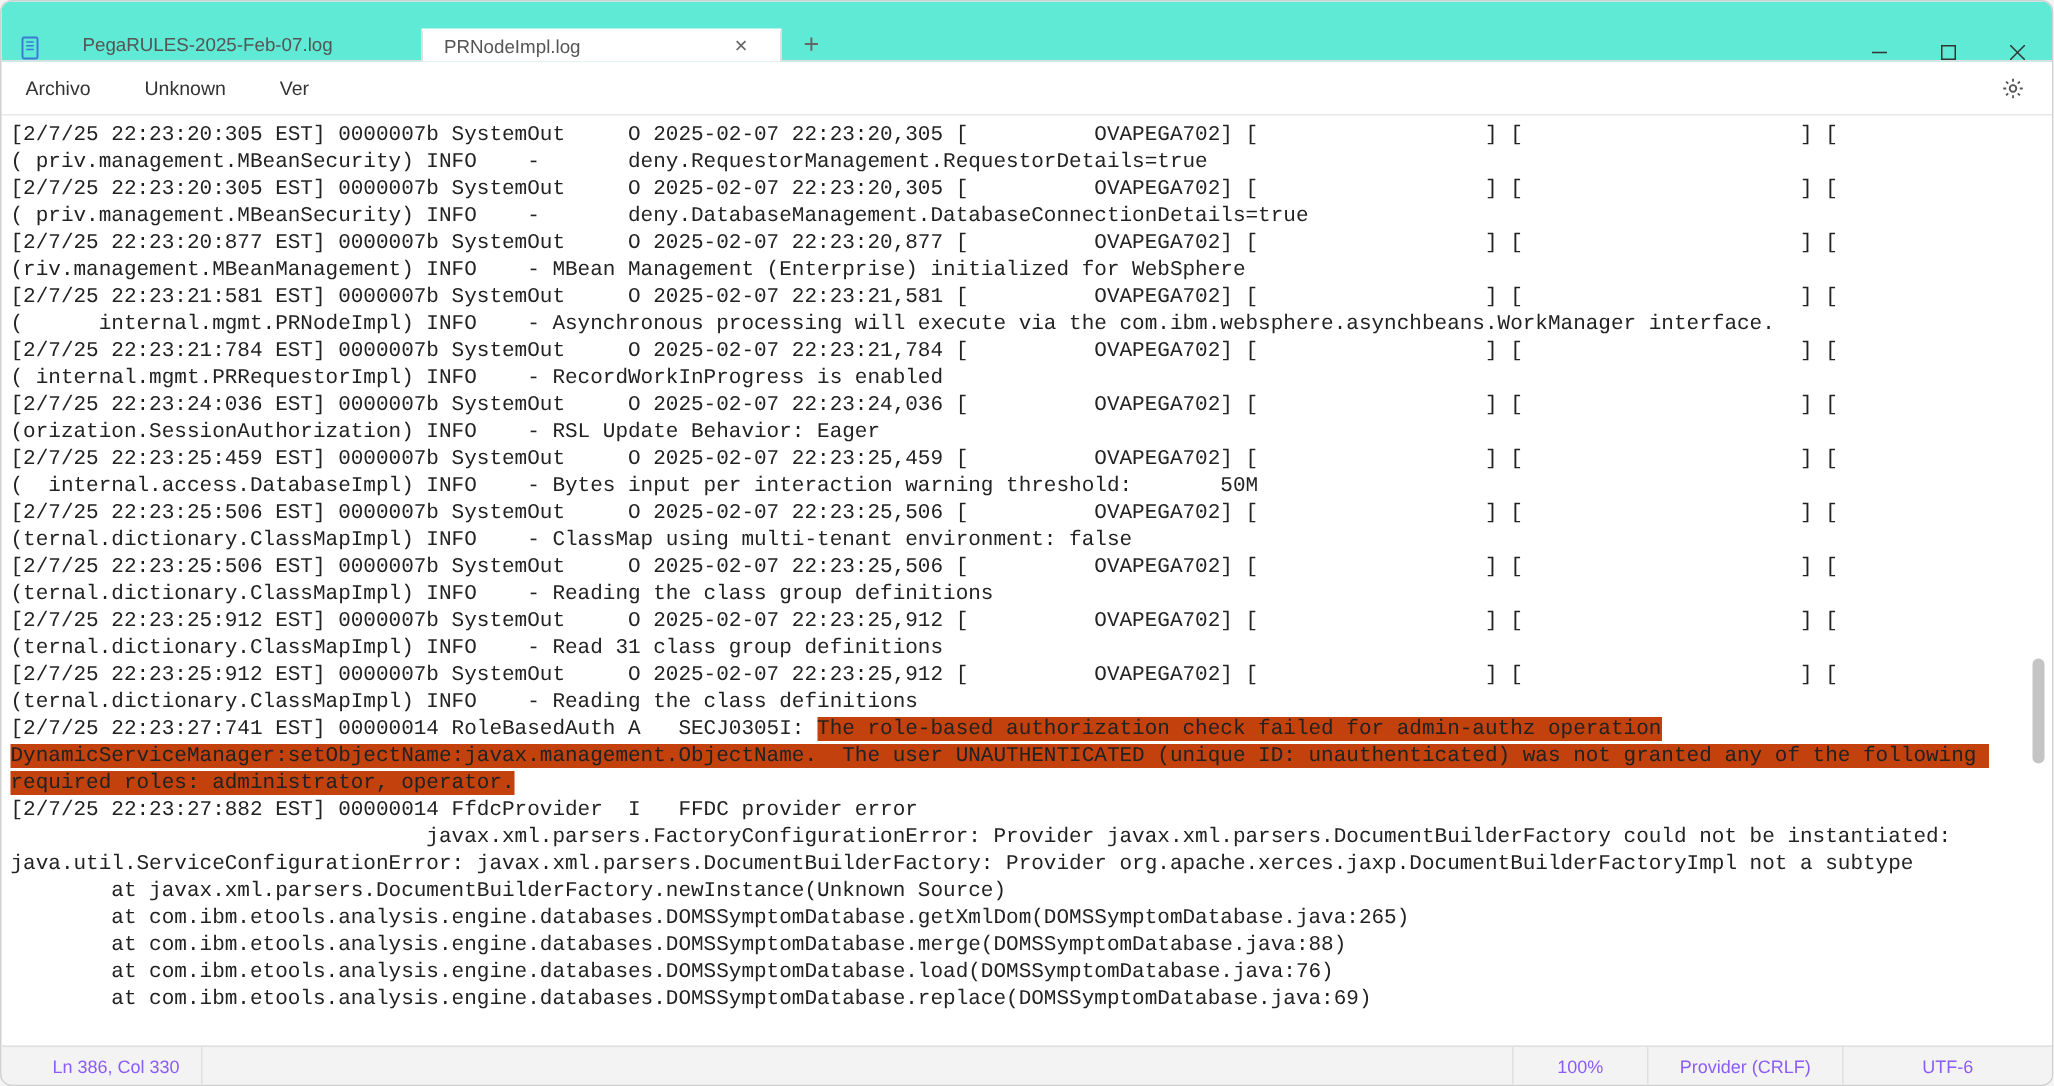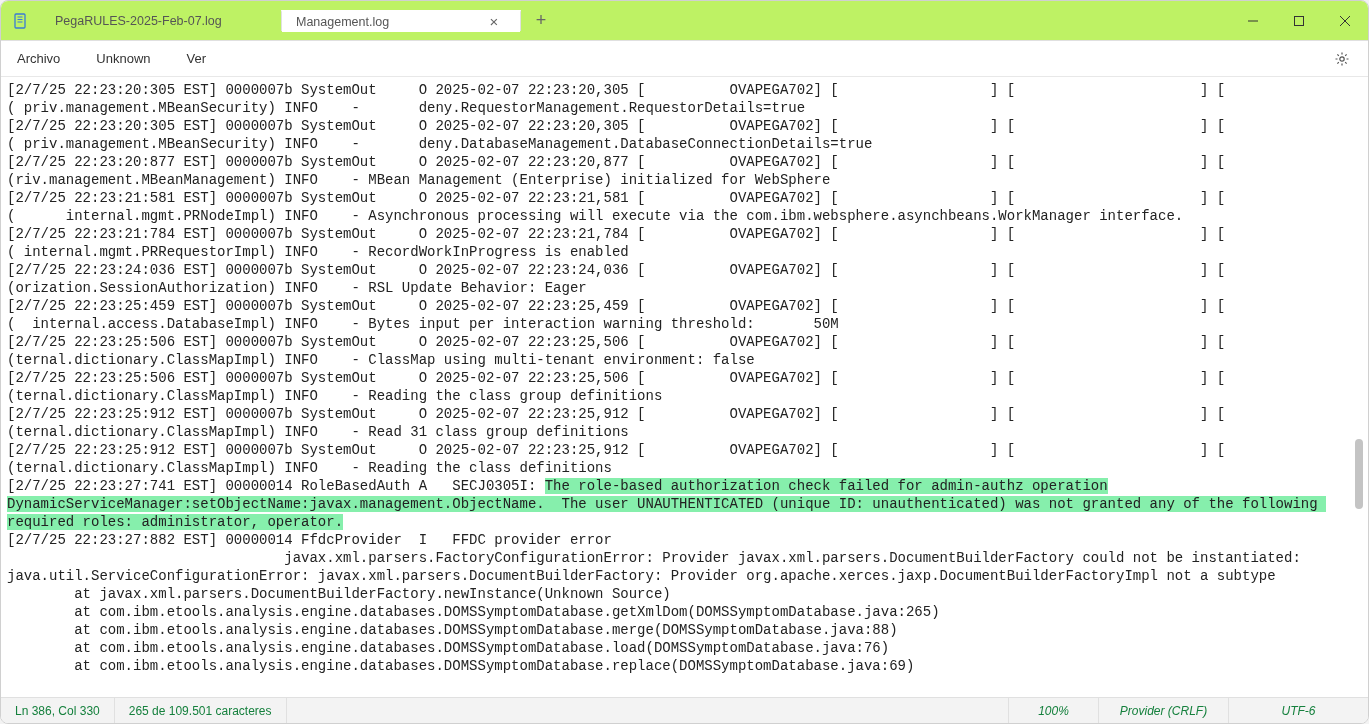--- a/index.html
+++ b/index.html
@@ -2,21 +2,21 @@
 <html><head>
 <meta charset="utf-8">
 <style>
   * { box-sizing: border-box; margin: 0; padding: 0; }
   html, body { width: 1369px; height: 724px; overflow: hidden; font-family: "Segoe UI", Arial, sans-serif; background: #f3f3f3; }
   .window {
     width: 1369px; height: 724px; background: #fff; border: 1px solid #d0d0d0;
     border-radius: 8px; display: flex; flex-direction: column; overflow: hidden;
   }
   .titlebar {
-    height: 40px; background: #bef264; display: flex; align-items: center;
+    height: 40px; background: #5eead4; display: flex; align-items: flex-end;
     border-bottom: 1px solid #e0e0e0;
   }
   .title-icon {
     width: 40px; display: flex; align-items: center; justify-content: center;
     color: #3a7bd5;
   }
   .tabs { display: flex; align-items: stretch; flex: 1; }
   .tab {
     min-width: 240px; padding: 0 14px; display: flex; align-items: center;
     gap: 8px; font-size: 12.5px; color: #555; position: relative; cursor: default;
@@ -34,56 +34,56 @@
   .menubar .menu-item { padding: 4px 4px; cursor: default; }
   .menubar .spacer { flex:1; }
   .settings-btn { width: 28px; height: 28px; display:flex; align-items:center; justify-content:center; color:#555; background: transparent; border: none; cursor: pointer;}
   .editor-wrap { flex:1; position: relative; overflow: hidden; }
   .editor {
     position:absolute; inset:0; overflow: hidden;
     font-family: Consolas, "Courier New", monospace; font-size: 14px; line-height: 18px;
     color:#222; padding: 4px 8px 4px 6px; white-space: pre;
   }
   .line { height: 18px; }
-  .sel { background: #86efac; }
+  .sel { background: #c2410c; }
   .vscroll {
     position:absolute; right:2px; top:2px; bottom:2px; width:14px;
   }
   .vscroll .thumb {
     position:absolute; left:3px; right:3px; top: 360px; height: 70px;
     background: #c4c4c4; border-radius: 4px;
   }
   .statusbar {
     height: 26px; background:#f3f3f3; border-top:1px solid #e0e0e0;
-    display:flex; align-items:flex-start; font-size:12px; color:#15803d;
+    display:flex; align-items:flex-start; font-size:12px; color:#8b5cf6;padding-left:20px;
   }
   .statusbar .cell { padding: 0 14px; height:100%; display:flex; align-items:center; border-right:1px solid #e0e0e0; }
   .statusbar .spacer { flex:1; }
-  .statusbar .cell.right { border-right:none; border-left:1px solid #e0e0e0; min-width: 90px; justify-content:center;font-style:italic;}
+  .statusbar .cell.right { border-right:none; border-left:1px solid #e0e0e0; min-width: 90px; justify-content:center;}
 </style>
 </head>
 <body>
 
 <div class="window">
 
   <div class="titlebar">
     <div class="title-icon">
       <svg width="16" height="16" viewBox="0 0 16 16">
           <rect x="2" y="1" width="10" height="14" rx="1" fill="none" stroke="#3a7bd5" stroke-width="1.3"></rect>
           <line x1="4.5" y1="4" x2="9.5" y2="4" stroke="#3a7bd5"></line>
           <line x1="4.5" y1="6.5" x2="9.5" y2="6.5" stroke="#3a7bd5"></line>
           <line x1="4.5" y1="9" x2="9.5" y2="9" stroke="#3a7bd5"></line>
         </svg>
     </div>
     <div class="tabs">
       <div class="tab">
         <span>PegaRULES-2025-Feb-07.log</span>
       </div>
       <div class="tab active">
-        <span>Management.log</span>
+        <span>PRNodeImpl.log</span>
         <button class="tab-close">×</button>
       </div>
       <button class="new-tab">+</button>
     </div>
     <div class="win-controls">
       <button class="win-btn">
         <svg width="10" height="10">
             <line x1="0" y1="5" x2="10" y2="5" stroke="#333" stroke-width="1"></line>
           </svg>
       </button>
@@ -116,20 +116,19 @@
 
   <div class="editor-wrap">
     <div class="editor" id="editor"><div class="line">[2/7/25 22:23:20:305 EST] 0000007b SystemOut     O 2025-02-07 22:23:20,305 [          OVAPEGA702] [                  ] [                      ] [                          ]</div><div class="line">( priv.management.MBeanSecurity) INFO    -       deny.RequestorManagement.RequestorDetails=true</div><div class="line">[2/7/25 22:23:20:305 EST] 0000007b SystemOut     O 2025-02-07 22:23:20,305 [          OVAPEGA702] [                  ] [                      ] [                          ]</div><div class="line">( priv.management.MBeanSecurity) INFO    -       deny.DatabaseManagement.DatabaseConnectionDetails=true</div><div class="line">[2/7/25 22:23:20:877 EST] 0000007b SystemOut     O 2025-02-07 22:23:20,877 [          OVAPEGA702] [                  ] [                      ] [                          ]</div><div class="line">(riv.management.MBeanManagement) INFO    - MBean Management (Enterprise) initialized for WebSphere</div><div class="line">[2/7/25 22:23:21:581 EST] 0000007b SystemOut     O 2025-02-07 22:23:21,581 [          OVAPEGA702] [                  ] [                      ] [                          ]</div><div class="line">(      internal.mgmt.PRNodeImpl) INFO    - Asynchronous processing will execute via the com.ibm.websphere.asynchbeans.WorkManager interface.</div><div class="line">[2/7/25 22:23:21:784 EST] 0000007b SystemOut     O 2025-02-07 22:23:21,784 [          OVAPEGA702] [                  ] [                      ] [                          ]</div><div class="line">( internal.mgmt.PRRequestorImpl) INFO    - RecordWorkInProgress is enabled</div><div class="line">[2/7/25 22:23:24:036 EST] 0000007b SystemOut     O 2025-02-07 22:23:24,036 [          OVAPEGA702] [                  ] [                      ] [                          ]</div><div class="line">(orization.SessionAuthorization) INFO    - RSL Update Behavior: Eager</div><div class="line">[2/7/25 22:23:25:459 EST] 0000007b SystemOut     O 2025-02-07 22:23:25,459 [          OVAPEGA702] [                  ] [                      ] [                          ]</div><div class="line">(  internal.access.DatabaseImpl) INFO    - Bytes input per interaction warning threshold:       50M</div><div class="line">[2/7/25 22:23:25:506 EST] 0000007b SystemOut     O 2025-02-07 22:23:25,506 [          OVAPEGA702] [                  ] [                      ] [                          ]</div><div class="line">(ternal.dictionary.ClassMapImpl) INFO    - ClassMap using multi-tenant environment: false</div><div class="line">[2/7/25 22:23:25:506 EST] 0000007b SystemOut     O 2025-02-07 22:23:25,506 [          OVAPEGA702] [                  ] [                      ] [                          ]</div><div class="line">(ternal.dictionary.ClassMapImpl) INFO    - Reading the class group definitions</div><div class="line">[2/7/25 22:23:25:912 EST] 0000007b SystemOut     O 2025-02-07 22:23:25,912 [          OVAPEGA702] [                  ] [                      ] [                          ]</div><div class="line">(ternal.dictionary.ClassMapImpl) INFO    - Read 31 class group definitions</div><div class="line">[2/7/25 22:23:25:912 EST] 0000007b SystemOut     O 2025-02-07 22:23:25,912 [          OVAPEGA702] [                  ] [                      ] [                          ]</div><div class="line">(ternal.dictionary.ClassMapImpl) INFO    - Reading the class definitions</div><div class="line">[2/7/25 22:23:27:741 EST] 00000014 RoleBasedAuth A   SECJ0305I: <span class="sel">The role-based authorization check failed for admin-authz operation</span></div><div class="line"><span class="sel">DynamicServiceManager:setObjectName:javax.management.ObjectName.  The user UNAUTHENTICATED (unique ID: unauthenticated) was not granted any of the following </span></div><div class="line"><span class="sel">required roles: administrator, operator.</span></div><div class="line">[2/7/25 22:23:27:882 EST] 00000014 FfdcProvider  I   FFDC provider error</div><div class="line">                                 javax.xml.parsers.FactoryConfigurationError: Provider javax.xml.parsers.DocumentBuilderFactory could not be instantiated:</div><div class="line">java.util.ServiceConfigurationError: javax.xml.parsers.DocumentBuilderFactory: Provider org.apache.xerces.jaxp.DocumentBuilderFactoryImpl not a subtype</div><div class="line">        at javax.xml.parsers.DocumentBuilderFactory.newInstance(Unknown Source)</div><div class="line">        at com.ibm.etools.analysis.engine.databases.DOMSSymptomDatabase.getXmlDom(DOMSSymptomDatabase.java:265)</div><div class="line">        at com.ibm.etools.analysis.engine.databases.DOMSSymptomDatabase.merge(DOMSSymptomDatabase.java:88)</div><div class="line">        at com.ibm.etools.analysis.engine.databases.DOMSSymptomDatabase.load(DOMSSymptomDatabase.java:76)</div><div class="line">        at com.ibm.etools.analysis.engine.databases.DOMSSymptomDatabase.replace(DOMSSymptomDatabase.java:69)</div></div>
     <div class="vscroll">
       <div class="thumb"></div>
     </div>
   </div>
 
   <div class="statusbar">
     <div class="cell">Ln 386, Col 330</div>
-    <div class="cell">265 de 109.501 caracteres</div>
     <div class="spacer"></div>
     <div class="cell right">100%</div>
     <div class="cell right" style="min-width:130px">Provider (CRLF)</div>
     <div class="cell right" style="min-width:140px">UTF-6</div>
   </div>
 
 </div>
 
 </body></html>

